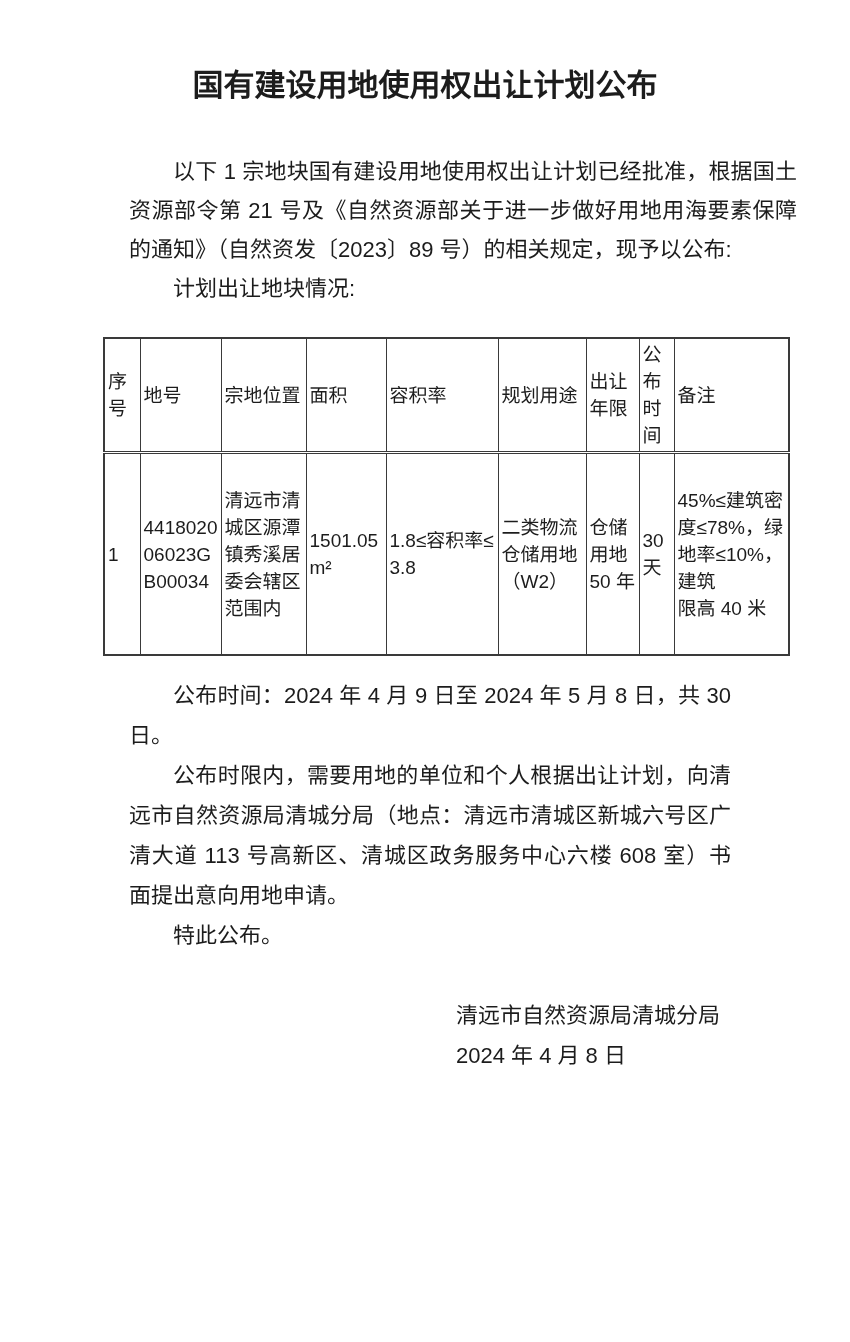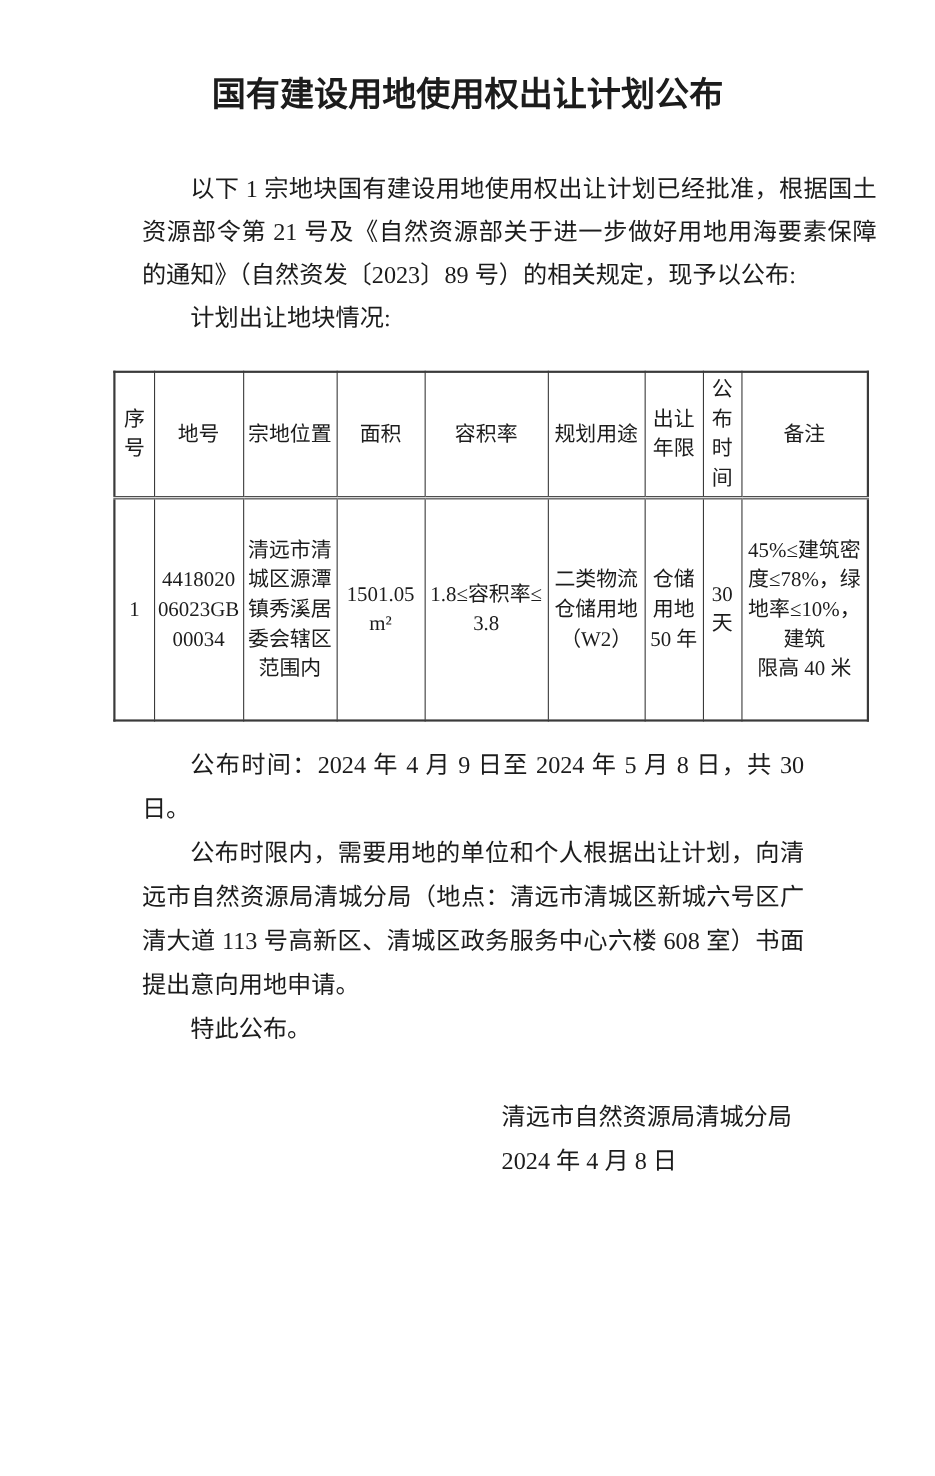--- a/index.html
+++ b/index.html
@@ -7,21 +7,21 @@
     padding: 0;
     background: #ffffff;
   }
   .page {
     position: relative;
     width: 850px;
     height: 1342px;
     margin: 0 auto;
     background: #ffffff;
     color: #1c1c1c;
-    font-family: Liberation Serif, serif;
+    font-family: Liberation Sans, sans-serif;
     overflow: hidden;
   }
   .doc-title {
     margin: 64px 0 0 0;
     font-size: 31px;
     line-height: 44px;
     font-weight: bold;
     text-align: center;
     letter-spacing: 0px;
   }
@@ -45,21 +45,21 @@
     table-layout: fixed;
     width: 685px;
     margin: 29px 0 0 103px;
     border-collapse: collapse;
     border: 2px solid #3a3a3a;
   }
   table.plots-table th,
   table.plots-table td {
     border: 1px solid #3a3a3a;
     font-weight: normal;
-    text-align: center;
+    text-align: left;
     vertical-align: middle;
     padding: 2px 3px;
     font-size: 19px;
     line-height: 27px;
     word-break: break-all;
     white-space: pre-line;
   }
   table.plots-table thead th {
     height: 95px;
     border-bottom: 3px double #3a3a3a;

